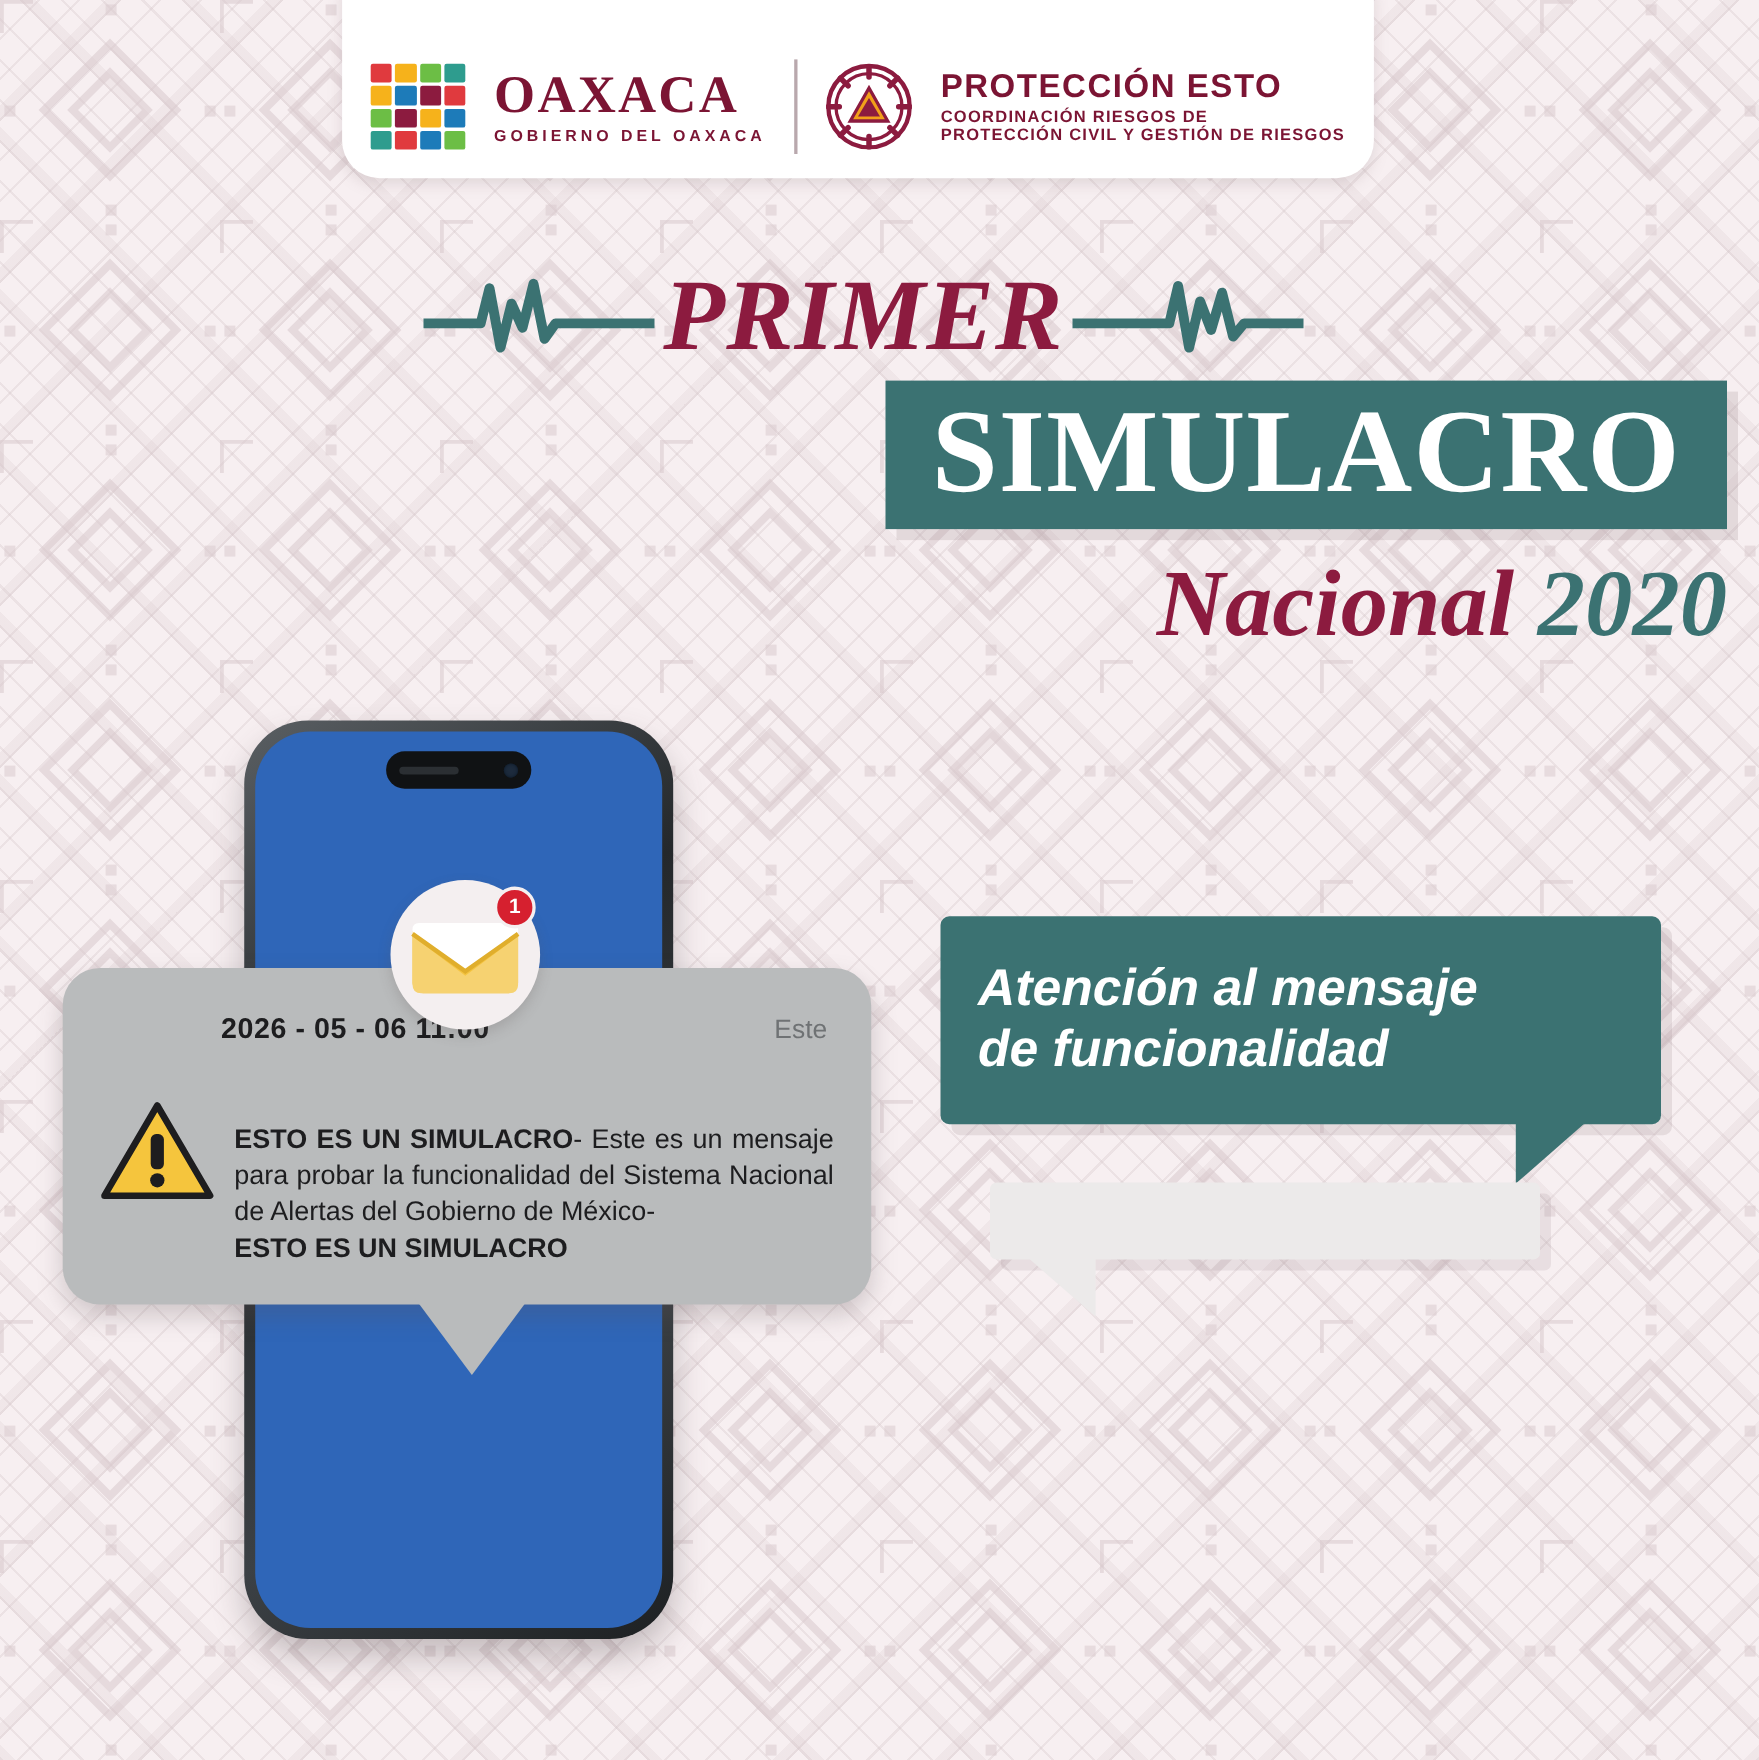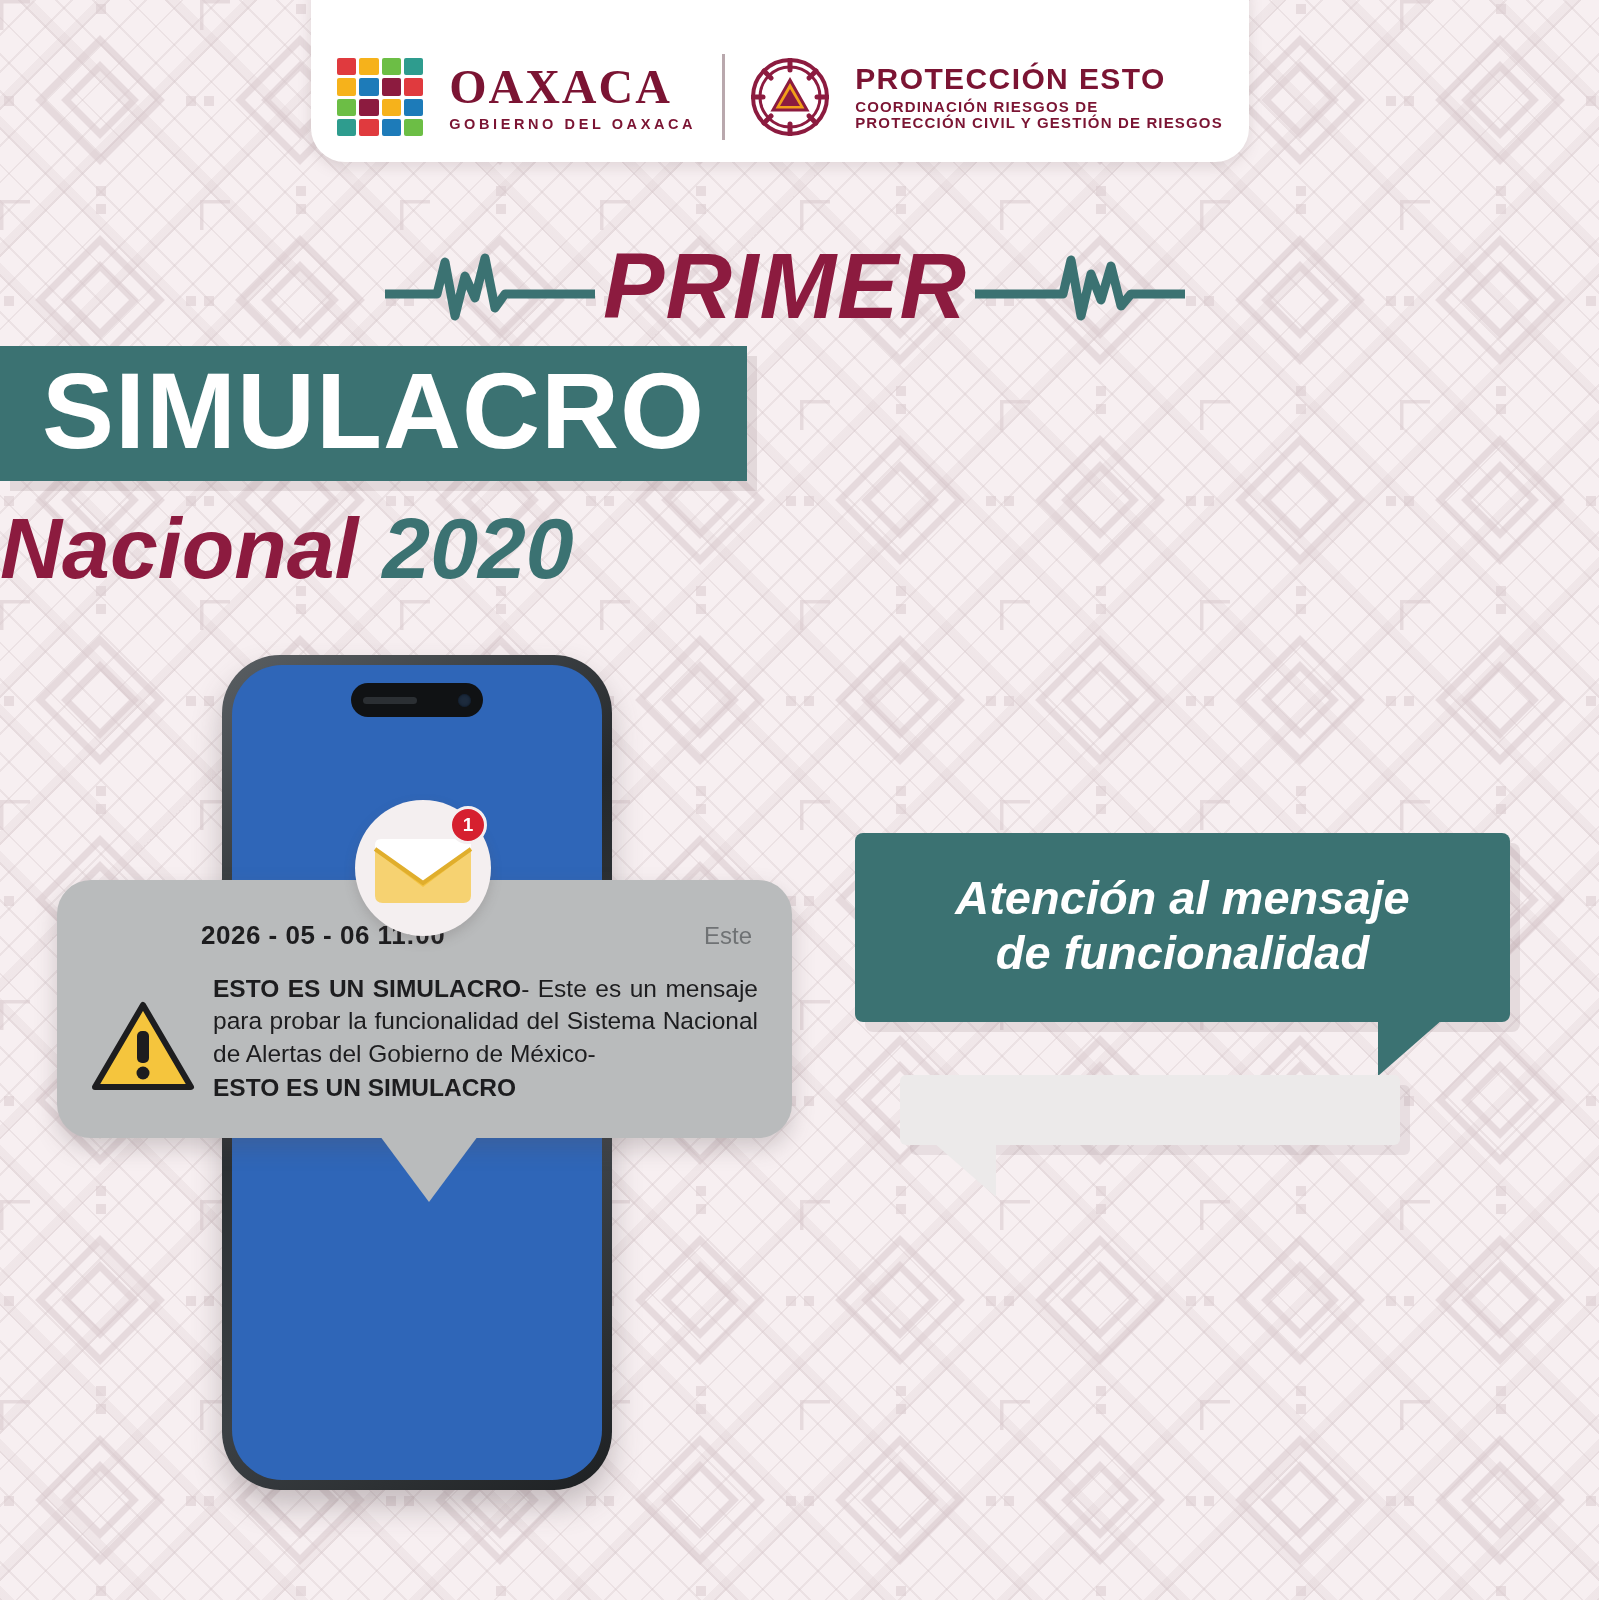--- a/index.html
+++ b/index.html
@@ -105,22 +105,23 @@
     letter-spacing: 1.15px;
   }
   .pc-l2 { margin-top: 3px; }
 
   
   .title-wrap {
     position: absolute;
     top: 240px;
     left: 0;
     width: 1570px;
-    text-align: left;
+    text-align: right;
     z-index: 4;
+    font-family: Liberation Serif, serif;
   }
   .row-primer {
     display: flex;
     align-items: center;
     justify-content: center;
     gap: 8px;
   }
   .primer-word {
     font-size: 92px;
     font-style: italic;
@@ -237,20 +238,21 @@
     gap: 18px;
     margin-top: 22px;
     align-items: flex-start;
   }
   .warn-icon { flex: 0 0 auto; margin-top: 26px; }
   .msg-text {
     font-size: 24.5px;
     color: #1d1d1f;
     line-height: 1.32;
     text-align: justify;
+    margin-top: 48px;
   }
   .msg-text b { font-weight: bold; }
   .msg-text .tail {
     display: block;
     margin-top: 2px;
     font-weight: bold;
     text-align: left;
   }
 
   
@@ -297,21 +299,20 @@
     padding: 38px 34px 42px 34px;
     box-sizing: border-box;
     box-shadow: 10px 10px 0 rgba(150,130,135,0.18);
     z-index: 4;
   }
   .green-text {
     color: #ffffff;
     font-size: 47px;
     font-style: italic;
     font-weight: bold;
-    text-align: center;
     line-height: 1.16;
   }
   .green-tail {
     position: absolute;
     right: 68px;
     bottom: -54px;
     width: 0; height: 0;
     border-left: 0 solid transparent;
     border-right: 64px solid transparent;
     border-top: 56px solid #3b7272;

